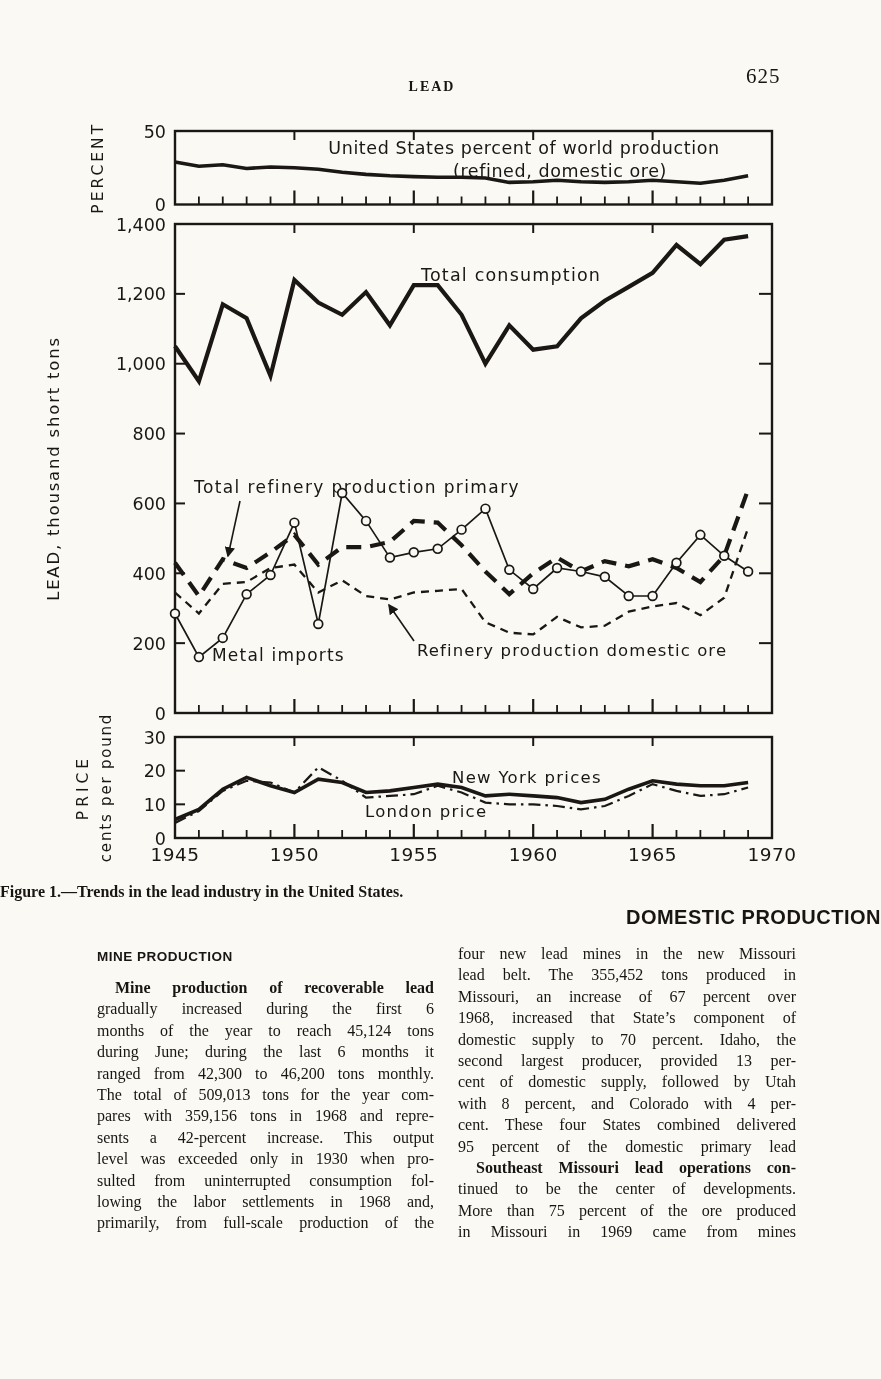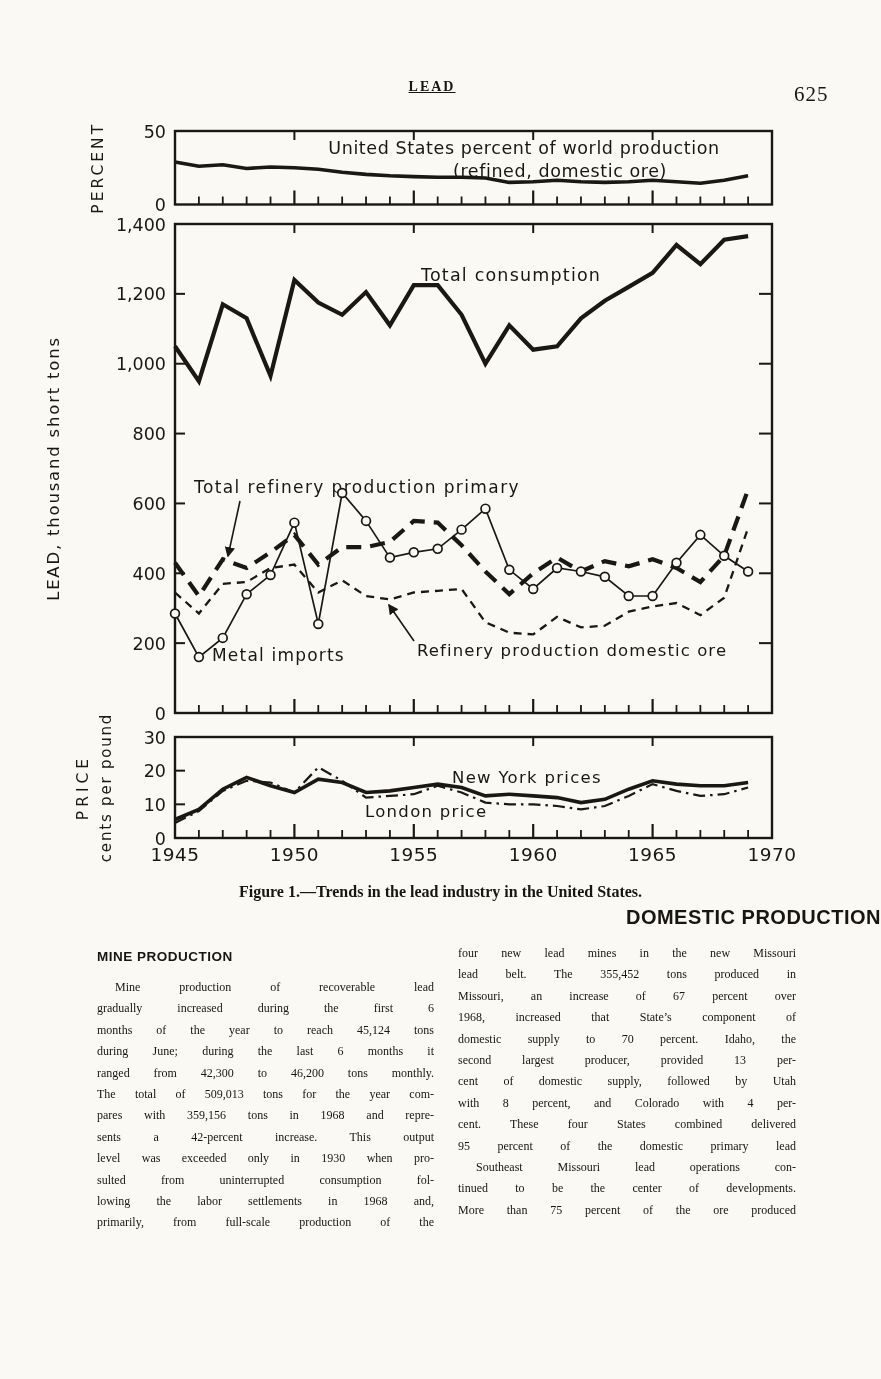--- a/index.html
+++ b/index.html
@@ -7,47 +7,47 @@
     width:881px;height:1379px;
     background:#faf9f4;
     font-family:"Liberation Serif", serif;
     color:#181512;
     position:relative;
     overflow:hidden;
   }
   .page{position:absolute;inset:0;}
   .hdr-title{
     position:absolute;left:0;top:79px;width:864px;text-align:center;
-    font:bold 14px "Liberation Serif",serif;letter-spacing:2px;text-decoration:underline;
+    font:bold 14px "Liberation Serif",serif;letter-spacing:2px;
   }
   .hdr-page{
-    position:absolute;left:746px;top:82px;
-    font:21px "Liberation Serif",serif;letter-spacing:1px;margin-left:48px;
+    position:absolute;left:746px;top:64px;
+    font:21px "Liberation Serif",serif;letter-spacing:1px;
   }
   #figure-svg{position:absolute;left:0;top:0;}
   .caption{
-    position:absolute;left:0;top:883px;width:881px;text-align:center;
+    position:absolute;left:0;top:883px;width:881px;
     font:bold 16px "Liberation Serif",serif;
   }
   .h1{
     position:absolute;left:0;top:906px;width:881px;text-align:right;
     font:bold 20px "Liberation Sans",sans-serif;letter-spacing:0.5px;
   }
   .h2{
     position:absolute;left:97px;top:949px;width:337px;
     font:bold 13.5px "Liberation Sans",sans-serif;letter-spacing:0.5px;
   }
-  .col{position:absolute;font-size:12px;}
+  .col{position:absolute;font-size:16px;}
   .colL{left:97px;top:977px;width:337px;}
   .colR{left:458px;top:943px;width:338px;}
   .bline{
     height:21.4px;line-height:21.4px;white-space:nowrap2;
     text-align:justify;text-align-last:justify;
   }
-  .bline.ind{text-indent:18px;}
+  .bline.ind{text-indent:18px;font-weight:bold;}
   .bline.nj{text-align-last:left;}
 </style>
 </head>
 <body>
 
 <div class="page">
   <div class="hdr-title">LEAD</div>
   <div class="hdr-page">625</div>
 
   <svg id="figure-svg" width="881" height="940" viewBox="0 0 881 940">
@@ -278,14 +278,15 @@
       <div class="bline">1968, increased that State’s component of</div>
       <div class="bline">domestic supply to 70 percent. Idaho, the</div>
       <div class="bline">second largest producer, provided 13 per-</div>
       <div class="bline">cent of domestic supply, followed by Utah</div>
       <div class="bline">with 8 percent, and Colorado with 4 per-</div>
       <div class="bline">cent. These four States combined delivered</div>
       <div class="bline">95 percent of the domestic primary lead</div>
       <div class="bline ind">Southeast Missouri lead operations con-</div>
       <div class="bline">tinued to be the center of developments.</div>
       <div class="bline">More than 75 percent of the ore produced</div>
+      <div class="bline">in Missouri in 1969 came from mines</div>
     </div>
 </div>
 
 </body></html>

